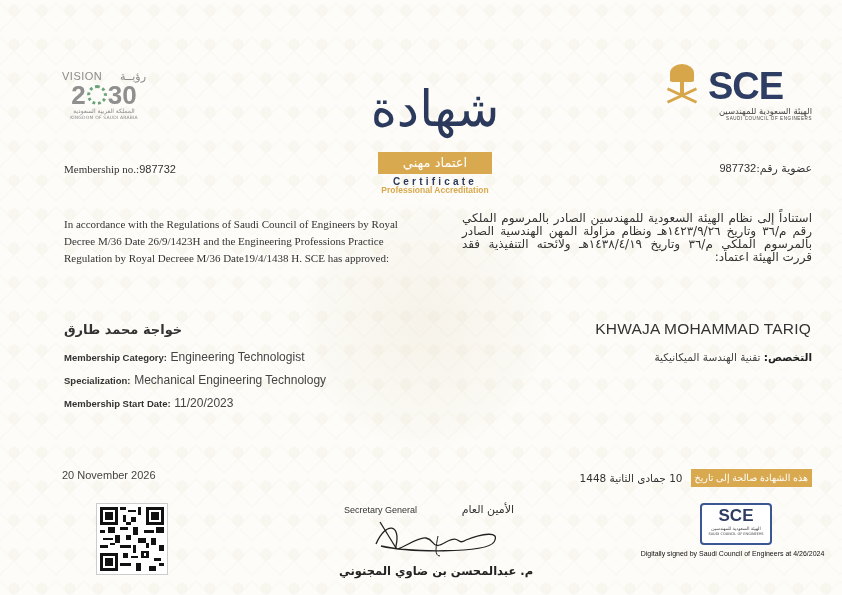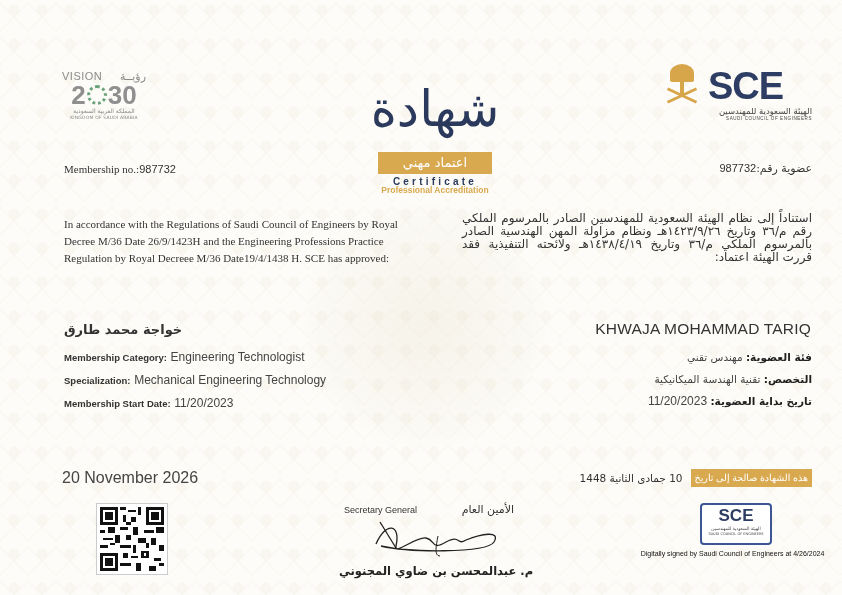--- a/index.html
+++ b/index.html
@@ -67,21 +67,21 @@
   .fields-en { left:64px; top:346px; font-size:11.5px; line-height:22px; }
   .fields-en .lbl { font-family:"Liberation Sans", sans-serif; font-weight:bold; font-size:9.5px; color:#333; }
   .fields-en .val { font-family:"Liberation Sans", sans-serif; font-size:12px; color:#444; }
   .fields-ar { right:30px; top:346px; font-size:10.5px; line-height:22px; direction:rtl; text-align:right; }
   .fields-ar .lbl { font-weight:bold; color:#222; }
   .fields-ar .val { color:#444; }
   .fields-ar .val.num { font-family:"Liberation Sans", sans-serif; font-size:12px; }
 
   .valid-en { left:62px; top:469px; display:flex; align-items:center; gap:8px; }
   .badge { background:#d9a94f; color:#fff; font-family:"Liberation Sans", sans-serif; font-weight:bold; font-size:8.5px; padding:0 4px; height:18px; line-height:18px; }
-  .valid-en .date { font-family:"Liberation Sans", sans-serif; font-size:16px; color:#444;text-align:center; }
+  .valid-en .date { font-family:"Liberation Sans", sans-serif; font-size:11px; color:#444;text-align:center; }
   .valid-ar { right:30px; top:469px; display:flex; align-items:center; gap:8px; direction:rtl; }
   .valid-ar .badge { font-weight:normal; font-size:9.5px; }
   .valid-ar .date { font-size:10.5px; color:#333; }
 
   .qr { left:96px; top:503px; width:72px; height:72px; background:#fff; border:1px solid #ccc; box-sizing:border-box; padding:3px; }
   .qr svg { width:100%; height:100%; display:block; }
 
   .sig { left:336px; top:503px; width:200px; }
   .sig .row { display:flex; justify-content:space-between; align-items:center; }
   .sig .sg-en { font-family:"Liberation Sans", sans-serif; font-size:9px; color:#333; margin-left:8px; }
@@ -159,30 +159,22 @@
     <span class="val">Mechanical Engineering Technology</span>
   </div>
   <div>
     <span class="lbl">Membership Start Date:</span>
     <span class="val">11/20/2023</span>
   </div>
 </div>
 
 <div class="abs fields-ar">
   <div>
-    <span class="lbl">فئة العضوية:</span>
-    <span class="val">مهندس تقني</span>
-  </div>
-  <div>
     <span class="lbl">التخصص:</span>
     <span class="val">تقنية الهندسة الميكانيكية</span>
-  </div>
-  <div>
-    <span class="lbl">تاريخ بداية العضوية:</span>
-    <span class="val num">11/20/2023</span>
   </div>
 </div>
 
 <div class="abs valid-en">
   <span class="date">20 November 2026</span>
 </div>
 <div class="abs valid-ar">
   <span class="badge">هذه الشهادة صالحة إلى تاريخ</span>
   <span class="date">10 جمادى الثانية 1448</span>
 </div>

